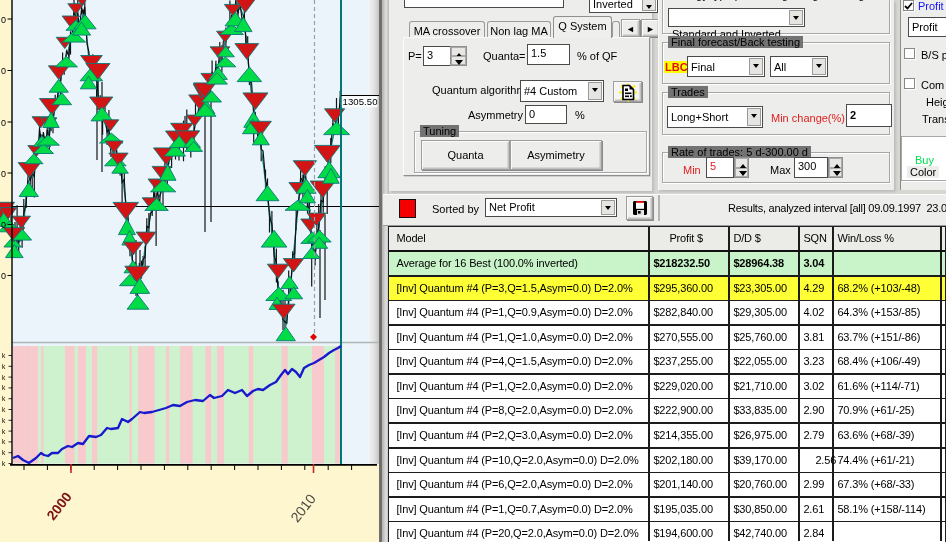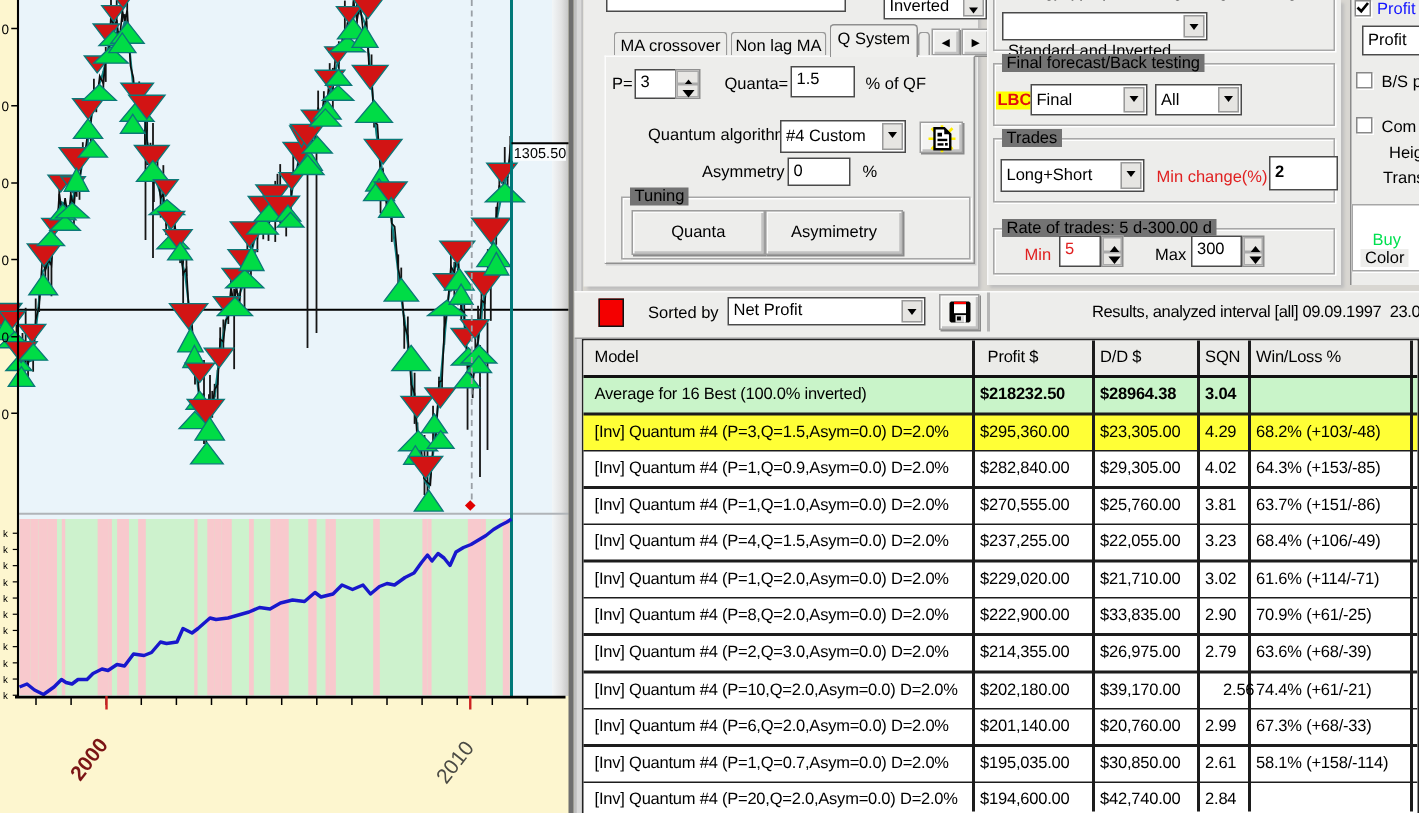--- a/index.html
+++ b/index.html
@@ -563,21 +563,21 @@
       <div style="position:absolute;left:0;top:99.2px;width:558px;height:1.6px;background:#1c1c1c;"></div>
       <div style="position:absolute;left:0;top:123.8px;width:558px;height:1.6px;background:#1c1c1c;"></div>
       <div style="position:absolute;left:0;top:148.3px;width:558px;height:1.6px;background:#1c1c1c;"></div>
       <div style="position:absolute;left:0;top:172.9px;width:558px;height:1.6px;background:#1c1c1c;"></div>
       <div style="position:absolute;left:0;top:197.5px;width:558px;height:1.6px;background:#1c1c1c;"></div>
       <div style="position:absolute;left:0;top:222.0px;width:558px;height:1.6px;background:#1c1c1c;"></div>
       <div style="position:absolute;left:0;top:246.6px;width:558px;height:1.6px;background:#1c1c1c;"></div>
       <div style="position:absolute;left:0;top:271.1px;width:558px;height:1.6px;background:#1c1c1c;"></div>
       <div style="position:absolute;left:0;top:295.7px;width:558px;height:1.6px;background:#1c1c1c;"></div>
       <div style="position:absolute;left:9px;top:6.7px;white-space:nowrap;">Model</div>
-      <div style="position:absolute;left:271px;top:6.7px;white-space:nowrap;">Profit $</div>
+      <div style="position:absolute;left:282px;top:6.7px;white-space:nowrap;">Profit $</div>
       <div style="position:absolute;left:346px;top:6.7px;white-space:nowrap;">D/D $</div>
       <div style="position:absolute;left:416px;top:6.7px;white-space:nowrap;">SQN</div>
       <div style="position:absolute;left:450px;top:6.7px;white-space:nowrap;">Win/Loss %</div>
       <div style="position:absolute;left:9px;top:32.2px;white-space:nowrap;">Average for 16 Best (100.0% inverted)</div>
       <div style="position:absolute;left:266px;top:32.2px;font-weight:bold;white-space:nowrap;">$218232.50</div>
       <div style="position:absolute;left:346px;top:32.2px;font-weight:bold;white-space:nowrap;">$28964.38</div>
       <div style="position:absolute;left:416px;top:32.2px;font-weight:bold;white-space:nowrap;">3.04</div>
       <div style="position:absolute;left:9px;top:56.7px;white-space:nowrap;">[Inv] Quantum #4 (P=3,Q=1.5,Asym=0.0) D=2.0%</div>
       <div style="position:absolute;left:266px;top:56.7px;white-space:nowrap;">$295,360.00</div>
       <div style="position:absolute;left:346px;top:56.7px;white-space:nowrap;">$23,305.00</div>

